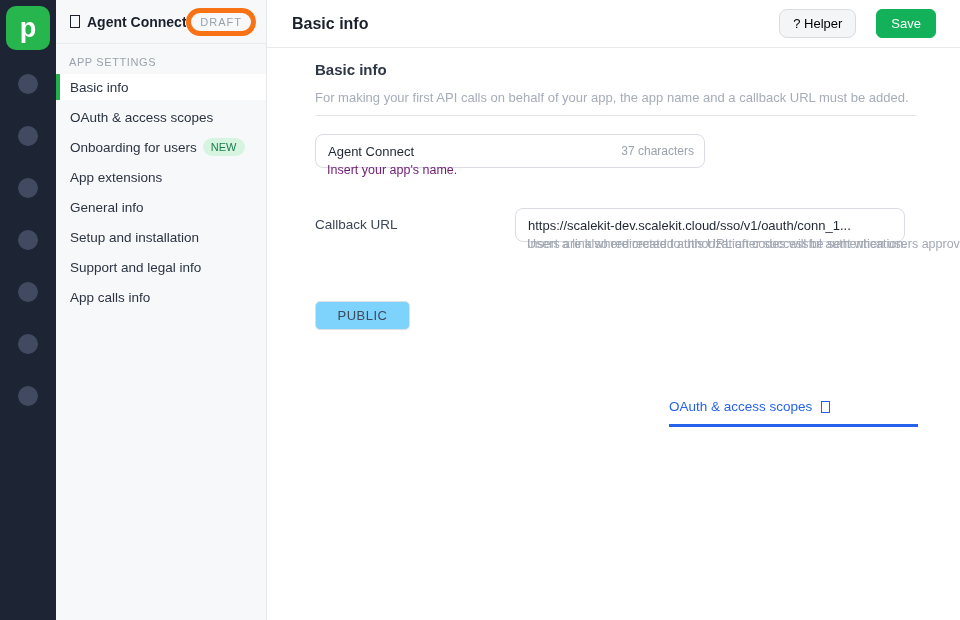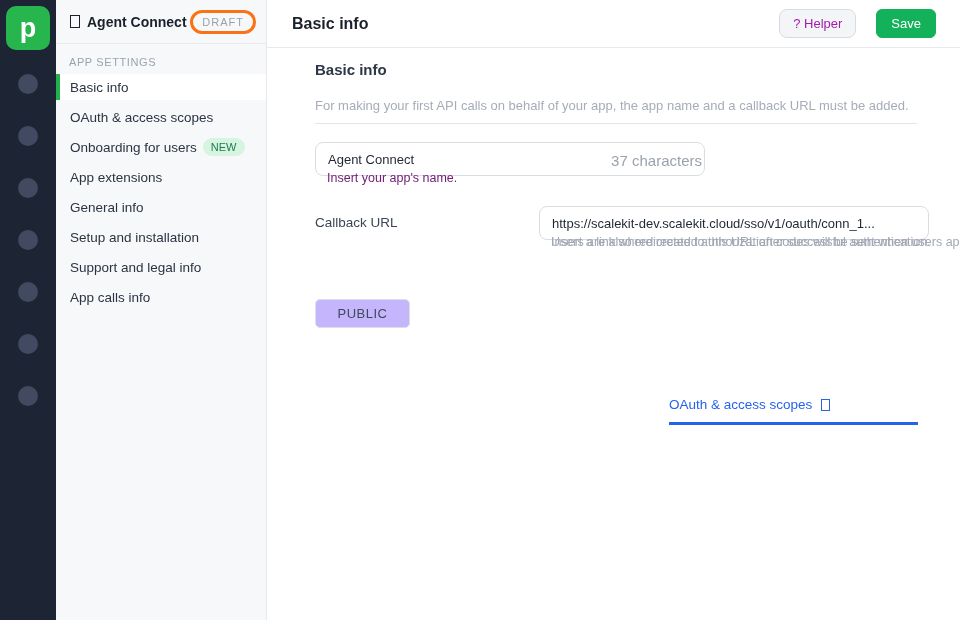--- a/index.html
+++ b/index.html
@@ -36,21 +36,21 @@
   }
   .tofu {
     display:inline-block; width:10px; height:13px;
     border:1.5px solid #1a202c; margin-right:7px; flex:0 0 auto;
   }
   .app-title {
     font-size:14px; font-weight:bold; color:#1a202c;
     white-space:nowrap; overflow:hidden; flex:1 1 auto;
   }
   .draft-badge {
-    border:3px solid #f97316; border-radius:999px; color:#9aa1ac;
+    border:5px solid #f97316; border-radius:999px; color:#9aa1ac;
     font-size:11px; letter-spacing:1px; padding:3px 9px;
     white-space:nowrap; flex:0 0 auto; background:transparent;
   }
   .nav-section-label {
     font-size:11px; color:#9aa3ad; letter-spacing:0.6px;
     padding:12px 14px 6px 13px; text-transform:uppercase;
   }
   .nav-item {
     position:relative; display:flex; align-items:center;
     height:26px; padding:0 10px 0 14px; font-size:13.5px;
@@ -73,66 +73,66 @@
   .main {
     position:absolute; left:267px; top:0; width:693px; height:620px;
     background:#ffffff;
   }
   .main-header {
     height:48px; border-bottom:1px solid #e7e9ee; background:#ffffff;
     display:flex; align-items:center; padding:0 24px 0 25px;
   }
   .main-title { font-size:16px; font-weight:bold; color:#1a202c; flex:1; }
   .helper-btn {
-    font-family:inherit; font-size:13px; color:#a21caf;
+    font-family:inherit; font-size:13px; color:#000000;
     background:#f4f5f7; border:1px solid #d8dce1; border-radius:8px;
     padding:6px 13px; cursor:pointer; margin-right:20px;
   }
   .save-btn {
     font-family:inherit; font-size:13px; color:#ffffff;
     background:#12b15a; border:1px solid #12b15a; border-radius:6px;
     padding:6px 14px; cursor:pointer;
   }
 
   .content { padding:13px 43px 0 48px; }
   .section-title { font-size:15px; font-weight:bold; color:#2d3748; }
-  .section-desc { font-size:13px; color:#a6adb8; margin-top:20px; }
+  .section-desc { font-size:13px; color:#a6adb8; margin-top:12px; }
   .divider { border-bottom:1px solid #e2e5e9; margin-top:10px; }
 
   .form-row { display:flex; align-items:flex-start; }
   .row-appname  { margin-top:18px; }
-  .row-callback { margin-top:30px;gap:24px; }
+  .row-callback { margin-top:40px; }
   .row-apptype  { margin-top:59px; }
   .form-label {
     width:200px; flex:0 0 auto; font-size:13.5px; color:#3c4555;
     padding-top:9px;
   }
   .row-apptype .form-label { padding-top:5px; }
   .field { position:relative; width:390px; flex:0 0 auto; }
   .text-input {
     width:390px; height:34px; border:1px solid #d9dde3; border-radius:8px;
     background:#ffffff; font-family:inherit; font-size:13px; color:#1f2733;
     padding:0 95px 0 12px; outline:none;
   }
   .row-callback .text-input { padding-right:12px; }
   .char-counter {
-    position:absolute; right:3px; top:10px; font-size:15px;
+    position:absolute; right:11px; top:10px; font-size:12px;
     color:#9aa3ad; pointer-events:none;
   }
   .field-helper {
     position:absolute; left:12px; top:29px; font-size:12.5px;
     color:#701a75; white-space:nowrap; pointer-events:none;
   }
   .overlap-a, .overlap-b {
     position:absolute; left:12px; top:29px; font-size:12.5px;
     color:#a2a9b4; white-space:nowrap; pointer-events:none;
   }
   .type-badge {
     display:inline-block; min-width:95px; text-align:center;
-    background:#c4b5fd; border:1px solid #dcdfe4; border-radius:5px;
+    background:#7dd3fc; border:1px solid #dcdfe4; border-radius:5px;
     font-size:13px; color:#3f4a5a; letter-spacing:0.5px;
     padding:6px 14px;
   }
 
   .footer-link-wrap {
     margin-top:67px; margin-left:354px; width:249px;
     border-bottom:3px solid #2563eb; padding-bottom:9px;
   }
   .footer-link {
     font-size:13.5px; color:#2563eb; text-decoration:none;

